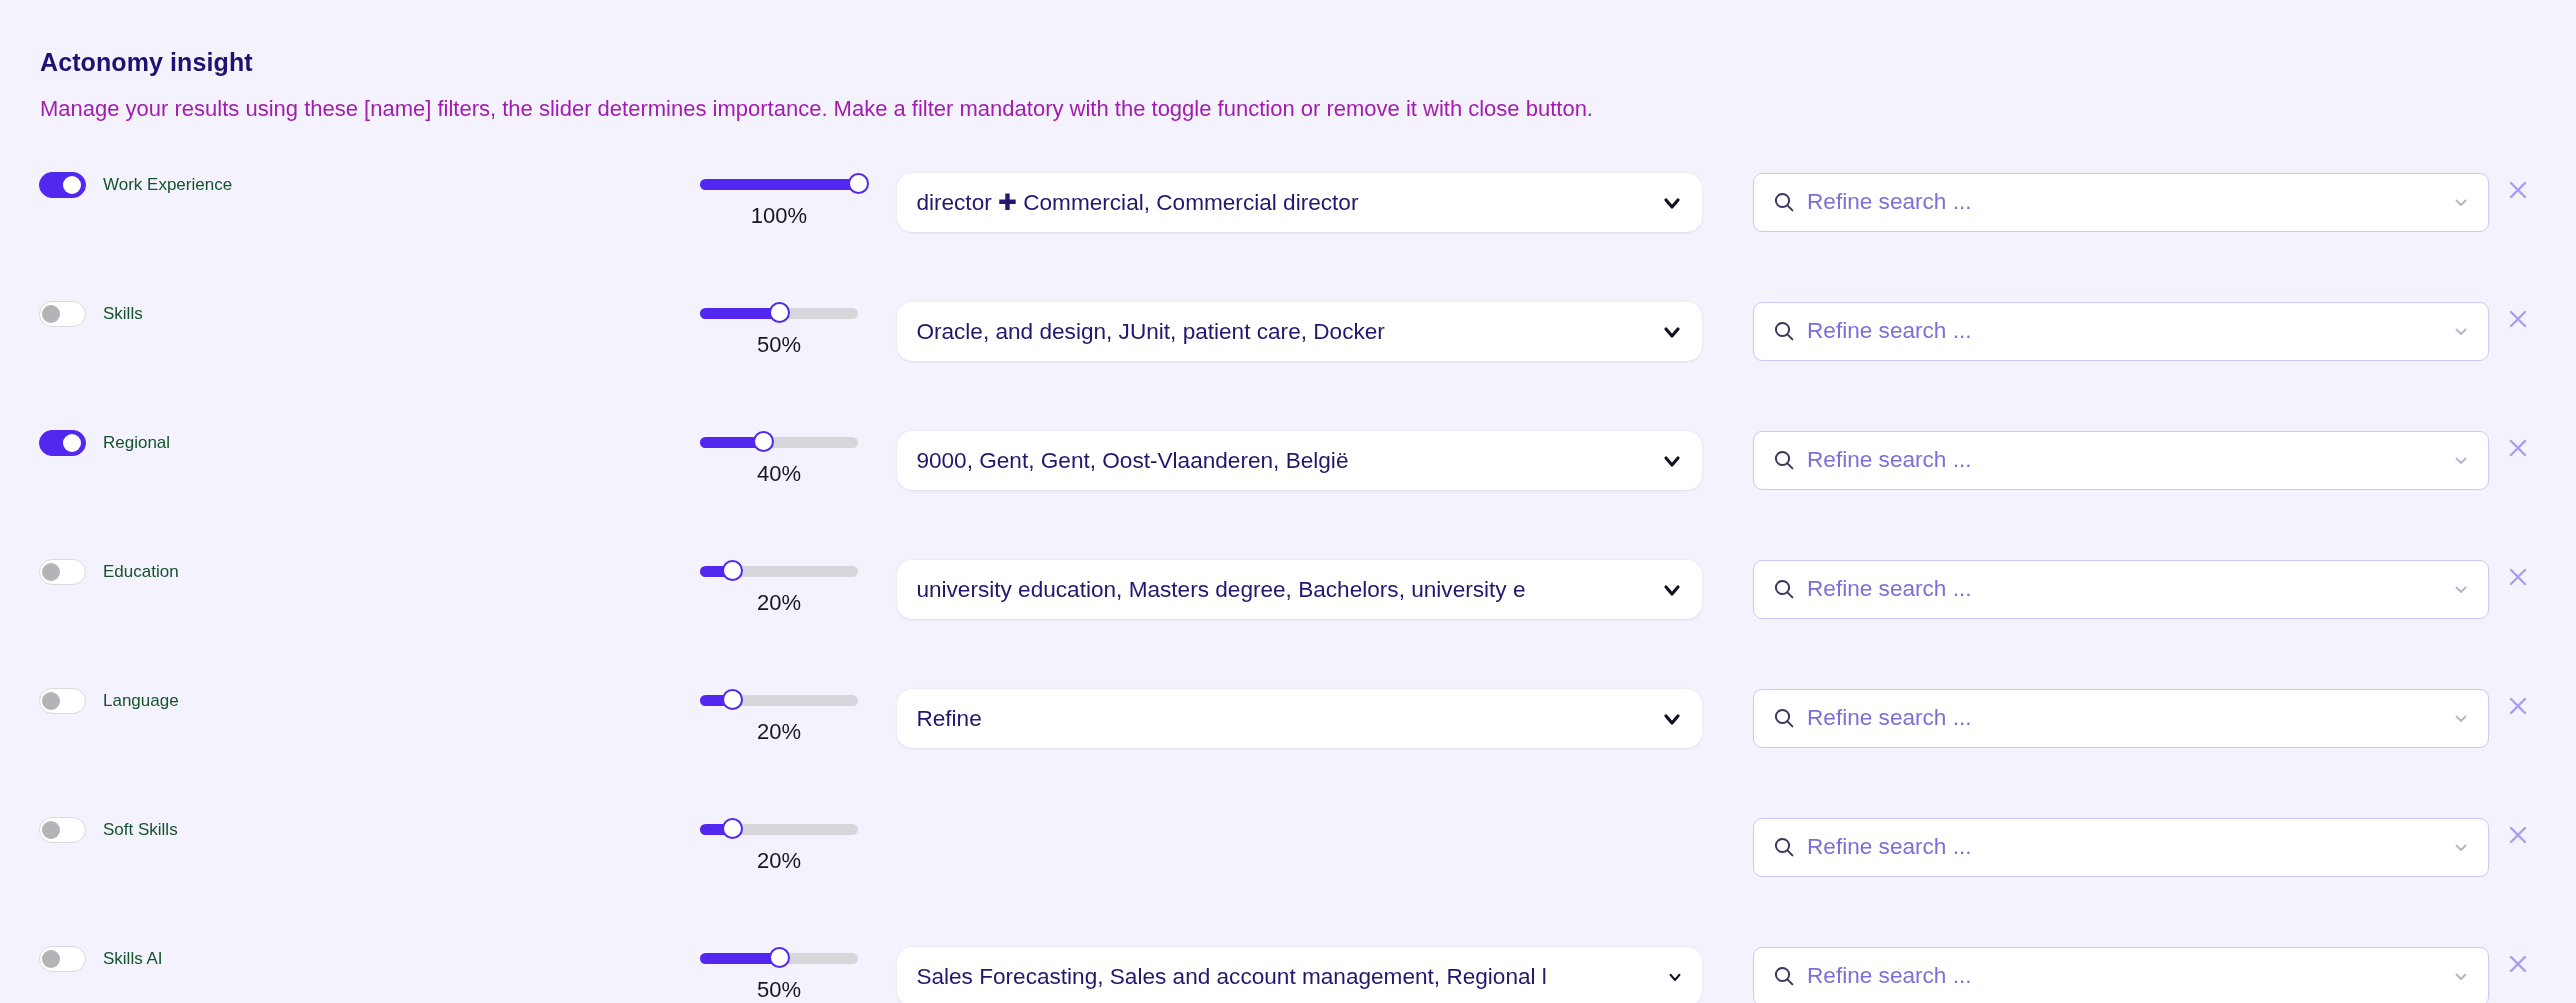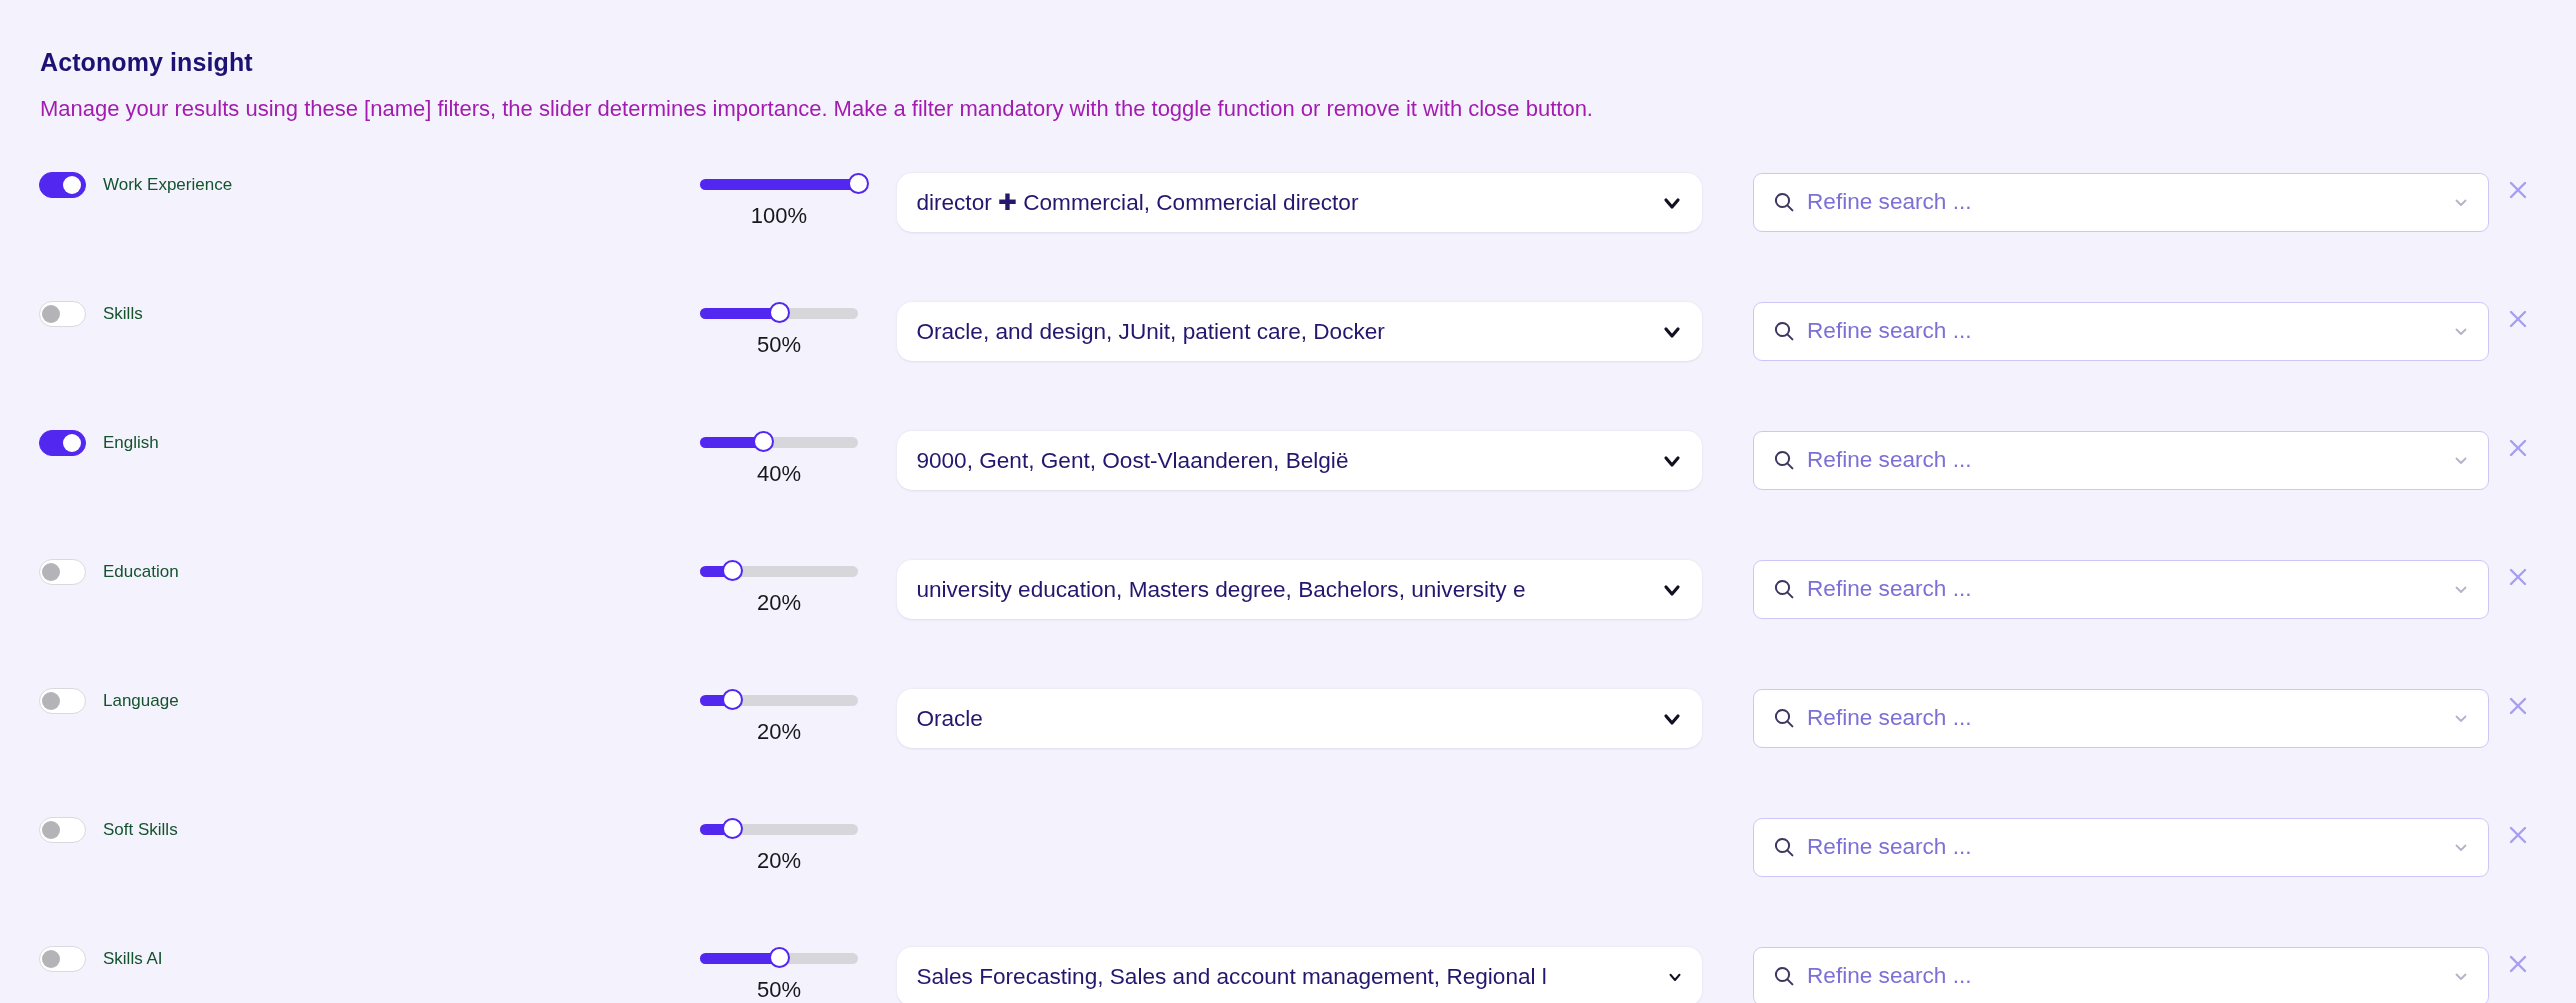--- a/index.html
+++ b/index.html
@@ -284,21 +284,21 @@
           <svg width="24" height="24" viewBox="0 0 24 24" fill="none" stroke="#a79ef0" stroke-width="2.4" stroke-linecap="round">
             <line x1="5" y1="5" x2="19" y2="19"></line>
             <line x1="19" y1="5" x2="5" y2="19"></line>
           </svg>
         </div>
       </div>
       <div class="row">
         <div class="toggle">
           <div class="knob"></div>
         </div>
-        <div class="row-label">English</div>
+        <div class="row-label">Regional</div>
         <div class="slider">
           <div class="track"></div>
           <div class="fill" style="width:63px"></div>
           <div class="thumb" style="left:63px"></div>
         </div>
         <div class="slider-val">40%</div>
         <div class="select">
           <div class="stext">9000, Gent, Gent, Oost-Vlaanderen, België</div>
           <span class="chev">
             <svg width="24" height="24" viewBox="0 0 24 24" fill="none" stroke="#111122" stroke-width="3.2" stroke-linecap="round" stroke-linejoin="round">
@@ -372,21 +372,21 @@
           <div class="knob"></div>
         </div>
         <div class="row-label">Language</div>
         <div class="slider">
           <div class="track"></div>
           <div class="fill" style="width:32px"></div>
           <div class="thumb" style="left:32px"></div>
         </div>
         <div class="slider-val">20%</div>
         <div class="select">
-          <div class="stext">Oracle</div>
+          <div class="stext">Refine</div>
           <span class="chev">
             <svg width="24" height="24" viewBox="0 0 24 24" fill="none" stroke="#111122" stroke-width="3.2" stroke-linecap="round" stroke-linejoin="round">
               <polyline points="6 9 12 16 18 9"></polyline>
             </svg>
           </span>
         </div>
         <div class="refine">
           <span class="mag">
             <svg width="24" height="24" viewBox="0 0 24 24" fill="none" stroke="#3d3660" stroke-width="2" stroke-linecap="round">
               <circle cx="10.5" cy="10.5" r="6.6"></circle>

